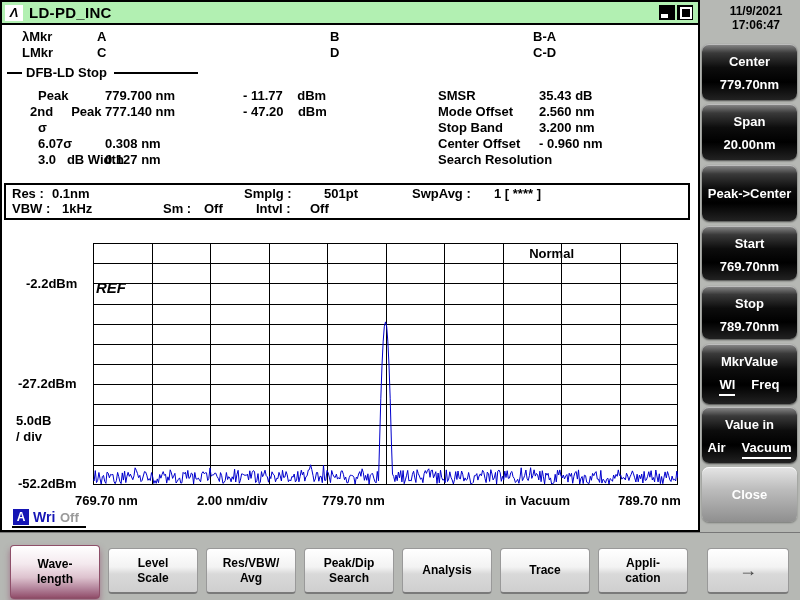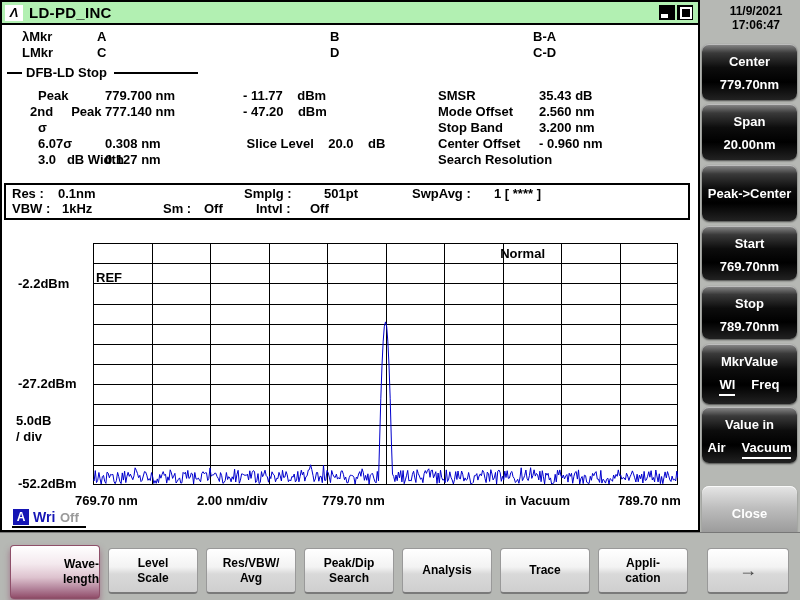--- a/index.html
+++ b/index.html
@@ -23,22 +23,22 @@
 
   .t13{font-size:13px;line-height:15px;}
   .val-r{}
   .rule{background:#000;height:2px;}
 
   
   .settings-box{position:absolute;left:2px;top:181px;width:682px;height:33px;border:2px solid #000;}
 
   
   .plot-svg{position:absolute;left:91px;top:241px;width:585px;height:242px;}
-  .ref-label{position:absolute;left:94px;top:271px;font-size:13px;line-height:9px;}
-  .normal-label{position:absolute;left:79px;top:244px;width:464px;text-align:right;font-size:13px;}
+  .ref-label{position:absolute;left:94px;top:281px;font-size:15px;line-height:9px;font-style:italic;}
+  .normal-label{position:absolute;left:108px;top:244px;width:464px;text-align:right;font-size:13px;}
 
   
   .trace-badge{position:absolute;left:11px;top:507px;width:16px;height:16px;background:#1515b5;
     color:#fff;font-size:12px;text-align:center;line-height:16px;}
   .wri{position:absolute;left:31px;top:507px;font-size:14px;color:#1515b5;}
   .off{position:absolute;left:58px;top:508px;font-size:13px;color:#9a9a9a;}
   .status-underline{position:absolute;left:10px;top:524px;width:74px;height:2px;background:#000;}
 
   
   .sidebar{position:absolute;left:700px;top:0;width:100px;height:600px;background:#b6b8b4;padding-left:12px;}
@@ -46,32 +46,32 @@
   .sbtn{position:absolute;left:2px;width:95px;border-radius:7px;color:#fff;font-size:13px;text-align:center;
     background:linear-gradient(180deg,#8d8d8d 0%,#3a3a3a 16%,#0d0d0d 42%,#000 68%,#222 100%);
     box-shadow:inset 0 1px 0 rgba(255,255,255,.45),0 1px 2px rgba(0,0,0,.6);cursor:pointer;}
   .sbtn .l1{margin-top:10px;}
   .sbtn .l2{margin-top:8px;}
   .sbtn.mid{display:flex;align-items:center;justify-content:center;}
   .sbtn.mid .l1{margin:0;}
   .opts{display:flex;justify-content:center;gap:16px;margin-top:8px;}
   .opt.sel{border-bottom:2px solid #fff;padding-bottom:2px;}
   .sbtn.gray{background:linear-gradient(180deg,#e6e6e6 0%,#bdbdbd 40%,#8f8f8f 100%);
-    box-shadow:inset 0 1px 0 rgba(255,255,255,.8),0 1px 2px rgba(0,0,0,.35);margin-top:19px;}
+    box-shadow:inset 0 1px 0 rgba(255,255,255,.8),0 1px 2px rgba(0,0,0,.35);}
 
   
   .bottom-bar{position:absolute;left:0;top:532px;width:800px;height:68px;background:#b6b8b4;
     border-top:1px solid #777;}
   .bbtn{position:absolute;top:15px;width:90px;height:46px;border-radius:4px;border:1px solid #999;
     border-bottom:2px solid #7a7a7a;box-sizing:border-box;font-size:12px;line-height:15px;text-align:center;
     display:flex;flex-direction:column;justify-content:center;cursor:pointer;
     background:linear-gradient(180deg,#ffffff 0%,#f3f3f3 42%,#d9d9d9 58%,#cfcfcf 100%);}
   .bbtn.active{top:12px;height:54px;border-color:#8e4f69;
     background:linear-gradient(180deg,#ffffff 0%,#f4e9ee 35%,#ddc2ce 62%,#b07f97 85%,#95526e 100%);
-    box-shadow:0 4px 6px rgba(140,60,100,.55);text-align:right;}
+    box-shadow:0 4px 6px rgba(140,60,100,.55);}
   .bbtn.arrow{font-size:18px;color:#444;}
   .bbtn.arrow::before{content:'';position:absolute;right:-6px;top:-6px;width:100%;height:100%;
     border:1px solid #aaa;border-radius:4px;z-index:-1;
     background:linear-gradient(180deg,#f4f4f4,#d8d8d8);}
 </style>
 </head>
 <body>
 
 <div class="screen">
 
@@ -104,38 +104,37 @@
     <span class="abs t13 pre" style="left:241px;top:86px">- 11.77    dBm</span>
 
     <span class="abs t13 pre" style="left:28px;top:102px">2nd     Peak</span>
     <span class="abs t13 val-r" style="left:103px;top:102px;width:130px">777.140 nm</span>
     <span class="abs t13 pre" style="left:241px;top:102px">- 47.20    dBm</span>
 
     <span class="abs t13 pre" style="left:36px;top:118px">σ</span>
 
     <span class="abs t13 pre" style="left:36px;top:134px">6.07σ</span>
     <span class="abs t13 val-r" style="left:103px;top:134px;width:130px">0.308 nm</span>
-    <span class="abs t13 pre" style="left:241px;top:134px"> Slice Level    20.0    dB</span>
 
     <span class="abs t13 pre" style="left:36px;top:150px">3.0   dB Width</span>
     <span class="abs t13 val-r" style="left:103px;top:150px;width:130px">0.127 nm</span>
 
     <span class="abs t13" style="left:436px;top:86px">SMSR</span>
     <span class="abs t13 val-r" style="left:537px;top:86px;width:135px">35.43 dB</span>
     <span class="abs t13" style="left:436px;top:102px">Mode Offset</span>
     <span class="abs t13 val-r" style="left:537px;top:102px;width:135px">2.560 nm</span>
     <span class="abs t13" style="left:436px;top:118px">Stop Band</span>
     <span class="abs t13 val-r" style="left:537px;top:118px;width:135px">3.200 nm</span>
     <span class="abs t13" style="left:436px;top:134px">Center Offset</span>
     <span class="abs t13 val-r" style="left:537px;top:134px;width:135px">- 0.960 nm</span>
     <span class="abs t13" style="left:436px;top:150px">Search Resolution</span>
 
     <div class="settings-box">
       <span class="abs t13" style="left:6px;top:1px">Res :</span>
-      <span class="abs t13" style="left:52px;top:1px">0.1nm</span>
+      <span class="abs t13" style="left:46px;top:1px">0.1nm</span>
       <span class="abs t13" style="left:238px;top:1px">Smplg :</span>
       <span class="abs t13" style="left:318px;top:1px">501pt</span>
       <span class="abs t13" style="left:406px;top:1px">SwpAvg :</span>
       <span class="abs t13 pre" style="left:488px;top:1px">1 [ **** ]</span>
       <span class="abs t13" style="left:6px;top:16px">VBW :</span>
       <span class="abs t13" style="left:56px;top:16px">1kHz</span>
       <span class="abs t13" style="left:157px;top:16px">Sm :</span>
       <span class="abs t13" style="left:198px;top:16px">Off</span>
       <span class="abs t13" style="left:250px;top:16px">Intvl :</span>
       <span class="abs t13" style="left:304px;top:16px">Off</span>
@@ -166,21 +165,21 @@
           <line x1="0" x2="585" y1="182.5" y2="182.5"></line>
           <line x1="0" x2="585" y1="202.5" y2="202.5"></line>
           <line x1="0" x2="585" y1="222.5" y2="222.5"></line>
           <line x1="0" x2="585" y1="241.5" y2="241.5"></line>
         </g>
         <polyline points="0.0,236.4 1.2,237.8 2.3,227.6 3.5,239.6 4.7,237.4 5.9,229.5 7.0,235.6 8.2,241.0 9.4,233.5 10.5,232.4 11.7,238.3 12.9,240.4 14.0,229.2 15.2,230.2 16.4,234.8 17.6,231.4 18.7,231.8 19.9,231.4 21.1,238.8 22.2,240.7 23.4,237.5 24.6,229.4 25.7,233.4 26.9,238.6 28.1,240.6 29.3,229.9 30.4,237.1 31.6,228.2 32.8,239.6 33.9,233.5 35.1,229.3 36.3,233.4 37.4,231.1 38.6,234.0 39.8,236.7 41.0,232.7 42.1,224.8 43.3,227.3 44.5,230.6 45.6,234.7 46.8,232.4 48.0,238.6 49.1,237.4 50.3,233.0 51.5,228.6 52.6,229.0 53.8,232.1 55.0,237.3 56.2,235.6 57.3,237.5 58.5,229.6 59.7,233.9 60.8,240.4 62.0,237.6 63.2,240.3 64.3,235.9 65.5,239.7 66.7,231.5 67.9,235.2 69.0,231.5 70.2,228.6 71.4,232.4 72.5,231.2 73.7,240.1 74.9,233.8 76.0,237.3 77.2,226.8 78.4,229.9 79.6,235.4 80.7,233.2 81.9,230.3 83.1,240.0 84.2,238.4 85.4,236.3 86.6,234.9 87.8,240.1 88.9,239.8 90.1,229.4 91.3,230.7 92.4,229.2 93.6,235.4 94.8,227.4 95.9,235.4 97.1,234.5 98.3,230.0 99.5,231.0 100.6,240.9 101.8,229.5 103.0,235.9 104.1,236.2 105.3,235.0 106.5,237.1 107.6,238.8 108.8,230.4 110.0,228.7 111.2,230.7 112.3,229.8 113.5,229.8 114.7,237.5 115.8,235.5 117.0,224.9 118.2,233.3 119.3,231.9 120.5,232.0 121.7,230.2 122.8,230.2 124.0,233.4 125.2,235.3 126.4,238.5 127.5,229.6 128.7,232.7 129.9,240.3 131.0,239.6 132.2,237.5 133.4,229.5 134.6,236.5 135.7,233.7 136.9,235.0 138.1,238.8 139.2,233.8 140.4,236.3 141.6,226.2 142.7,239.0 143.9,231.6 145.1,227.3 146.3,240.3 147.4,237.3 148.6,230.9 149.8,231.0 150.9,232.1 152.1,232.1 153.3,232.4 154.4,231.1 155.6,237.0 156.8,227.8 158.0,235.4 159.1,229.6 160.3,227.6 161.5,228.5 162.6,239.5 163.8,237.8 165.0,230.6 166.1,240.5 167.3,239.4 168.5,228.6 169.6,233.7 170.8,231.2 172.0,227.2 173.2,232.7 174.3,233.8 175.5,239.2 176.7,233.1 177.8,235.6 179.0,228.8 180.2,231.3 181.3,232.2 182.5,238.8 183.7,235.3 184.9,235.5 186.0,229.4 187.2,232.8 188.4,238.0 189.5,227.3 190.7,234.5 191.9,234.0 193.1,228.6 194.2,231.8 195.4,238.7 196.6,236.8 197.7,238.0 198.9,233.5 200.1,234.1 201.2,231.0 202.4,238.9 203.6,237.1 204.8,228.4 205.9,238.8 207.1,233.5 208.3,227.2 209.4,231.8 210.6,229.0 211.8,238.1 212.9,233.8 214.1,232.8 215.3,227.0 216.4,226.6 217.6,221.8 218.8,226.6 220.0,232.4 221.1,238.6 222.3,235.9 223.5,229.5 224.6,229.5 225.8,238.2 227.0,233.3 228.2,233.5 229.3,239.7 230.5,222.2 231.7,237.4 232.8,237.3 234.0,227.5 235.2,229.7 236.3,234.1 237.5,239.6 238.7,227.5 239.8,231.4 241.0,233.8 242.2,234.5 243.4,231.1 244.5,236.1 245.7,234.6 246.9,236.0 248.0,228.3 249.2,227.8 250.4,231.3 251.5,236.7 252.7,234.0 253.9,239.8 255.1,239.7 256.2,234.6 257.4,232.1 258.6,232.4 259.7,232.6 260.9,234.3 262.1,241.0 263.3,234.2 264.4,235.6 265.6,231.0 266.8,228.6 267.9,233.3 269.1,225.8 270.3,229.7 271.4,237.3 272.6,232.4 273.8,237.3 274.9,230.8 276.1,241.0 277.3,232.2 278.5,231.0 279.6,230.5 280.8,235.2 282.0,238.8 283.1,239.9 284.3,228.4 285.5,237.8 286.6,199.0 287.8,155.8 289.0,122.1 290.2,98.1 291.3,83.7 292.5,78.9 293.7,83.7 294.8,98.1 296.0,122.1 297.2,155.8 298.4,199.0 299.5,231.1 300.7,233.5 301.9,238.6 303.0,232.0 304.2,237.7 305.4,229.0 306.5,234.8 307.7,227.6 308.9,238.9 310.1,227.5 311.2,240.7 312.4,236.9 313.6,232.2 314.7,227.4 315.9,237.9 317.1,237.3 318.2,237.9 319.4,231.4 320.6,228.2 321.8,234.9 322.9,239.5 324.1,226.7 325.3,230.7 326.4,233.0 327.6,236.3 328.8,234.8 329.9,239.7 331.1,230.7 332.3,227.6 333.4,230.4 334.6,227.3 335.8,225.8 337.0,234.3 338.1,227.6 339.3,227.0 340.5,234.8 341.6,232.0 342.8,228.7 344.0,240.5 345.1,230.0 346.3,239.8 347.5,227.2 348.7,234.6 349.8,237.1 351.0,236.5 352.2,239.6 353.3,226.9 354.5,238.5 355.7,236.1 356.8,228.8 358.0,234.3 359.2,237.0 360.4,241.0 361.5,236.7 362.7,228.6 363.9,236.5 365.0,228.0 366.2,235.2 367.4,235.9 368.6,228.0 369.7,231.2 370.9,238.1 372.1,234.9 373.2,237.2 374.4,236.2 375.6,229.5 376.7,234.9 377.9,241.0 379.1,240.5 380.3,239.3 381.4,232.7 382.6,232.7 383.8,230.6 384.9,237.1 386.1,233.0 387.3,230.9 388.4,232.8 389.6,227.3 390.8,229.4 392.0,235.4 393.1,239.6 394.3,229.1 395.5,230.7 396.6,238.4 397.8,226.7 399.0,231.1 400.1,236.9 401.3,234.9 402.5,229.4 403.6,241.0 404.8,228.1 406.0,227.0 407.2,229.8 408.3,238.3 409.5,233.3 410.7,237.1 411.8,228.1 413.0,234.5 414.2,227.7 415.3,235.4 416.5,235.0 417.7,229.7 418.9,228.5 420.0,233.6 421.2,235.4 422.4,239.5 423.5,238.3 424.7,236.3 425.9,240.3 427.1,233.9 428.2,224.8 429.4,237.6 430.6,235.4 431.7,232.4 432.9,227.0 434.1,235.7 435.2,237.5 436.4,232.7 437.6,224.7 438.8,235.4 439.9,232.5 441.1,226.8 442.3,233.1 443.4,230.4 444.6,231.9 445.8,236.9 446.9,228.2 448.1,238.7 449.3,227.7 450.4,233.7 451.6,241.0 452.8,230.0 454.0,232.2 455.1,230.3 456.3,236.9 457.5,234.9 458.6,241.0 459.8,240.5 461.0,239.7 462.2,231.3 463.3,238.9 464.5,227.2 465.7,232.0 466.8,226.9 468.0,232.9 469.2,235.0 470.3,232.0 471.5,235.9 472.7,233.1 473.9,231.5 475.0,239.1 476.2,230.2 477.4,233.3 478.5,230.3 479.7,240.3 480.9,233.3 482.0,229.5 483.2,228.5 484.4,236.1 485.5,226.9 486.7,241.0 487.9,235.6 489.1,233.5 490.2,240.6 491.4,232.2 492.6,232.7 493.7,239.2 494.9,240.0 496.1,240.5 497.3,233.3 498.4,237.3 499.6,230.4 500.8,232.7 501.9,230.0 503.1,228.6 504.3,236.1 505.4,236.2 506.6,239.4 507.8,227.4 508.9,240.1 510.1,236.2 511.3,237.8 512.5,240.1 513.6,236.3 514.8,235.1 516.0,241.0 517.1,235.6 518.3,236.6 519.5,238.3 520.6,232.0 521.8,235.4 523.0,231.4 524.2,233.3 525.3,226.9 526.5,232.5 527.7,232.0 528.8,236.2 530.0,234.6 531.2,235.0 532.4,236.9 533.5,230.2 534.7,233.0 535.9,237.5 537.0,233.9 538.2,231.3 539.4,227.9 540.5,230.9 541.7,234.8 542.9,239.0 544.1,231.2 545.2,238.8 546.4,232.2 547.6,235.7 548.7,231.1 549.9,240.0 551.1,228.4 552.2,237.4 553.4,236.9 554.6,233.3 555.8,228.7 556.9,234.2 558.1,227.7 559.3,237.0 560.4,234.5 561.6,238.9 562.8,227.0 563.9,233.0 565.1,238.9 566.3,230.8 567.4,240.6 568.6,233.5 569.8,240.7 571.0,234.3 572.1,228.9 573.3,234.9 574.5,228.6 575.6,232.3 576.8,236.8 578.0,238.5 579.1,233.1 580.3,237.0 581.5,236.3 582.7,237.9 583.8,228.1 585.0,235.2" fill="none" stroke="#0000cc" stroke-width="1"></polyline>
       </svg>
     <span class="ref-label">REF</span>
     <span class="normal-label">Normal</span>
 
-    <span class="abs t13" style="left:16px;top:274px">-2.2dBm</span>
+    <span class="abs t13" style="left:24px;top:274px">-2.2dBm</span>
     <span class="abs t13" style="left:16px;top:374px">-27.2dBm</span>
     <span class="abs t13" style="left:14px;top:411px">5.0dB</span>
     <span class="abs t13" style="left:14px;top:427px">/ div</span>
     <span class="abs t13" style="left:16px;top:474px">-52.2dBm</span>
 
     <span class="abs t13" style="left:73px;top:491px">769.70 nm</span>
     <span class="abs t13" style="left:195px;top:491px">2.00 nm/div</span>
     <span class="abs t13" style="left:320px;top:491px">779.70 nm</span>
     <span class="abs t13" style="left:503px;top:491px">in Vacuum</span>
     <span class="abs t13" style="left:616px;top:491px">789.70 nm</span>

